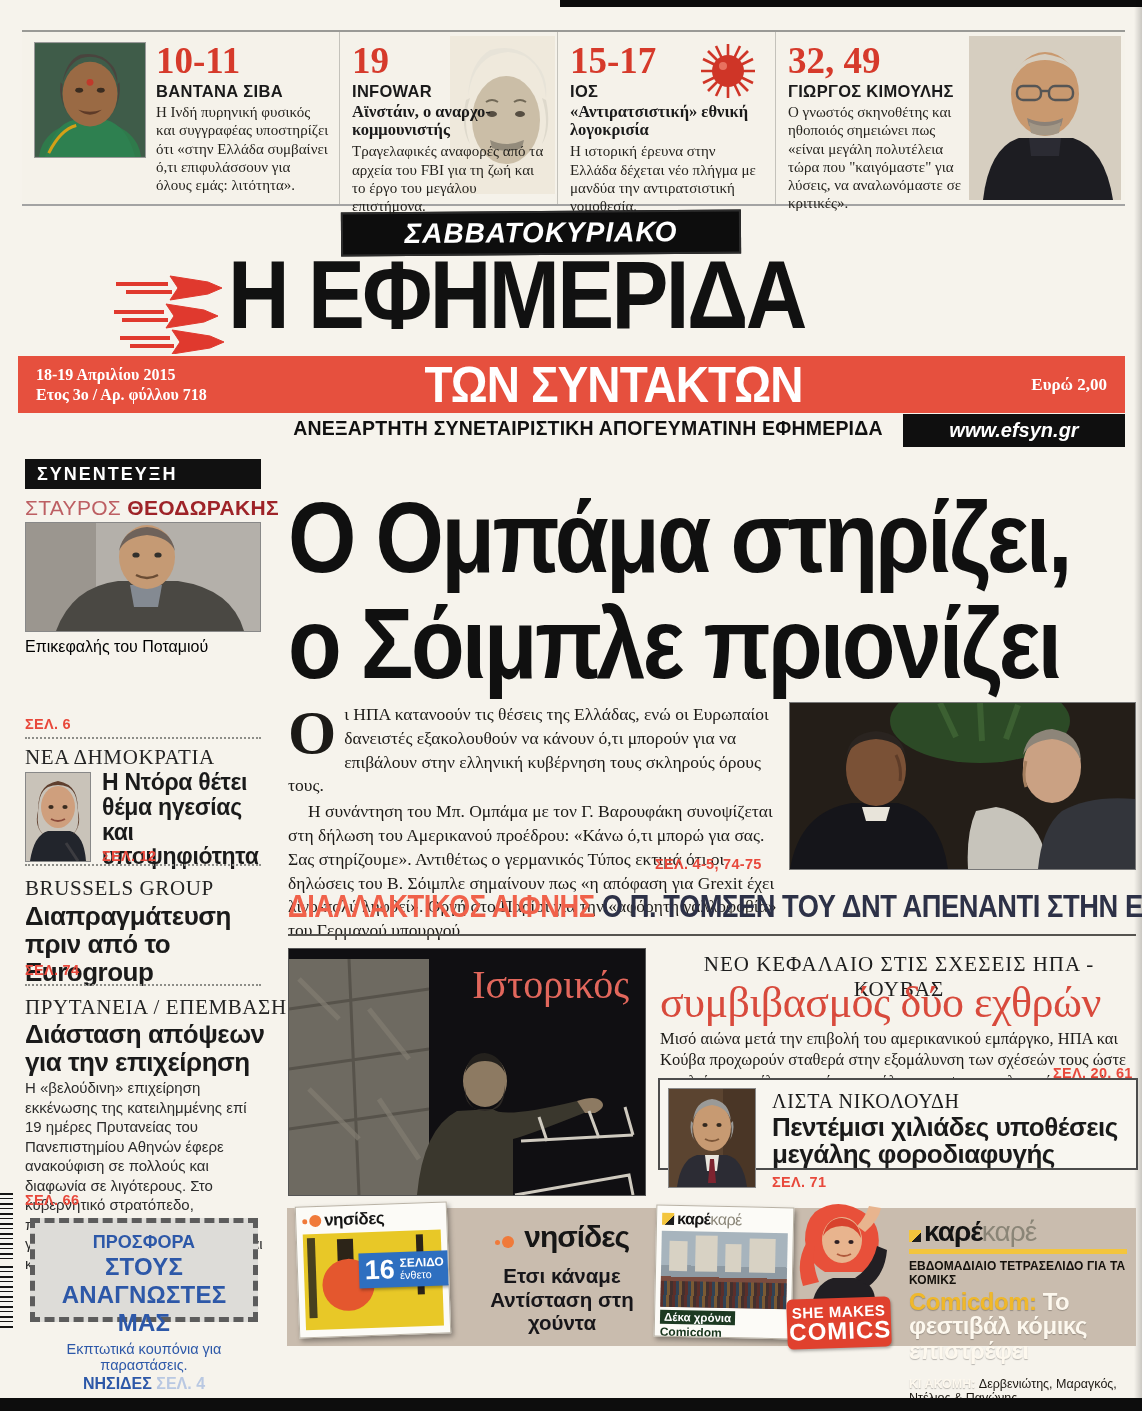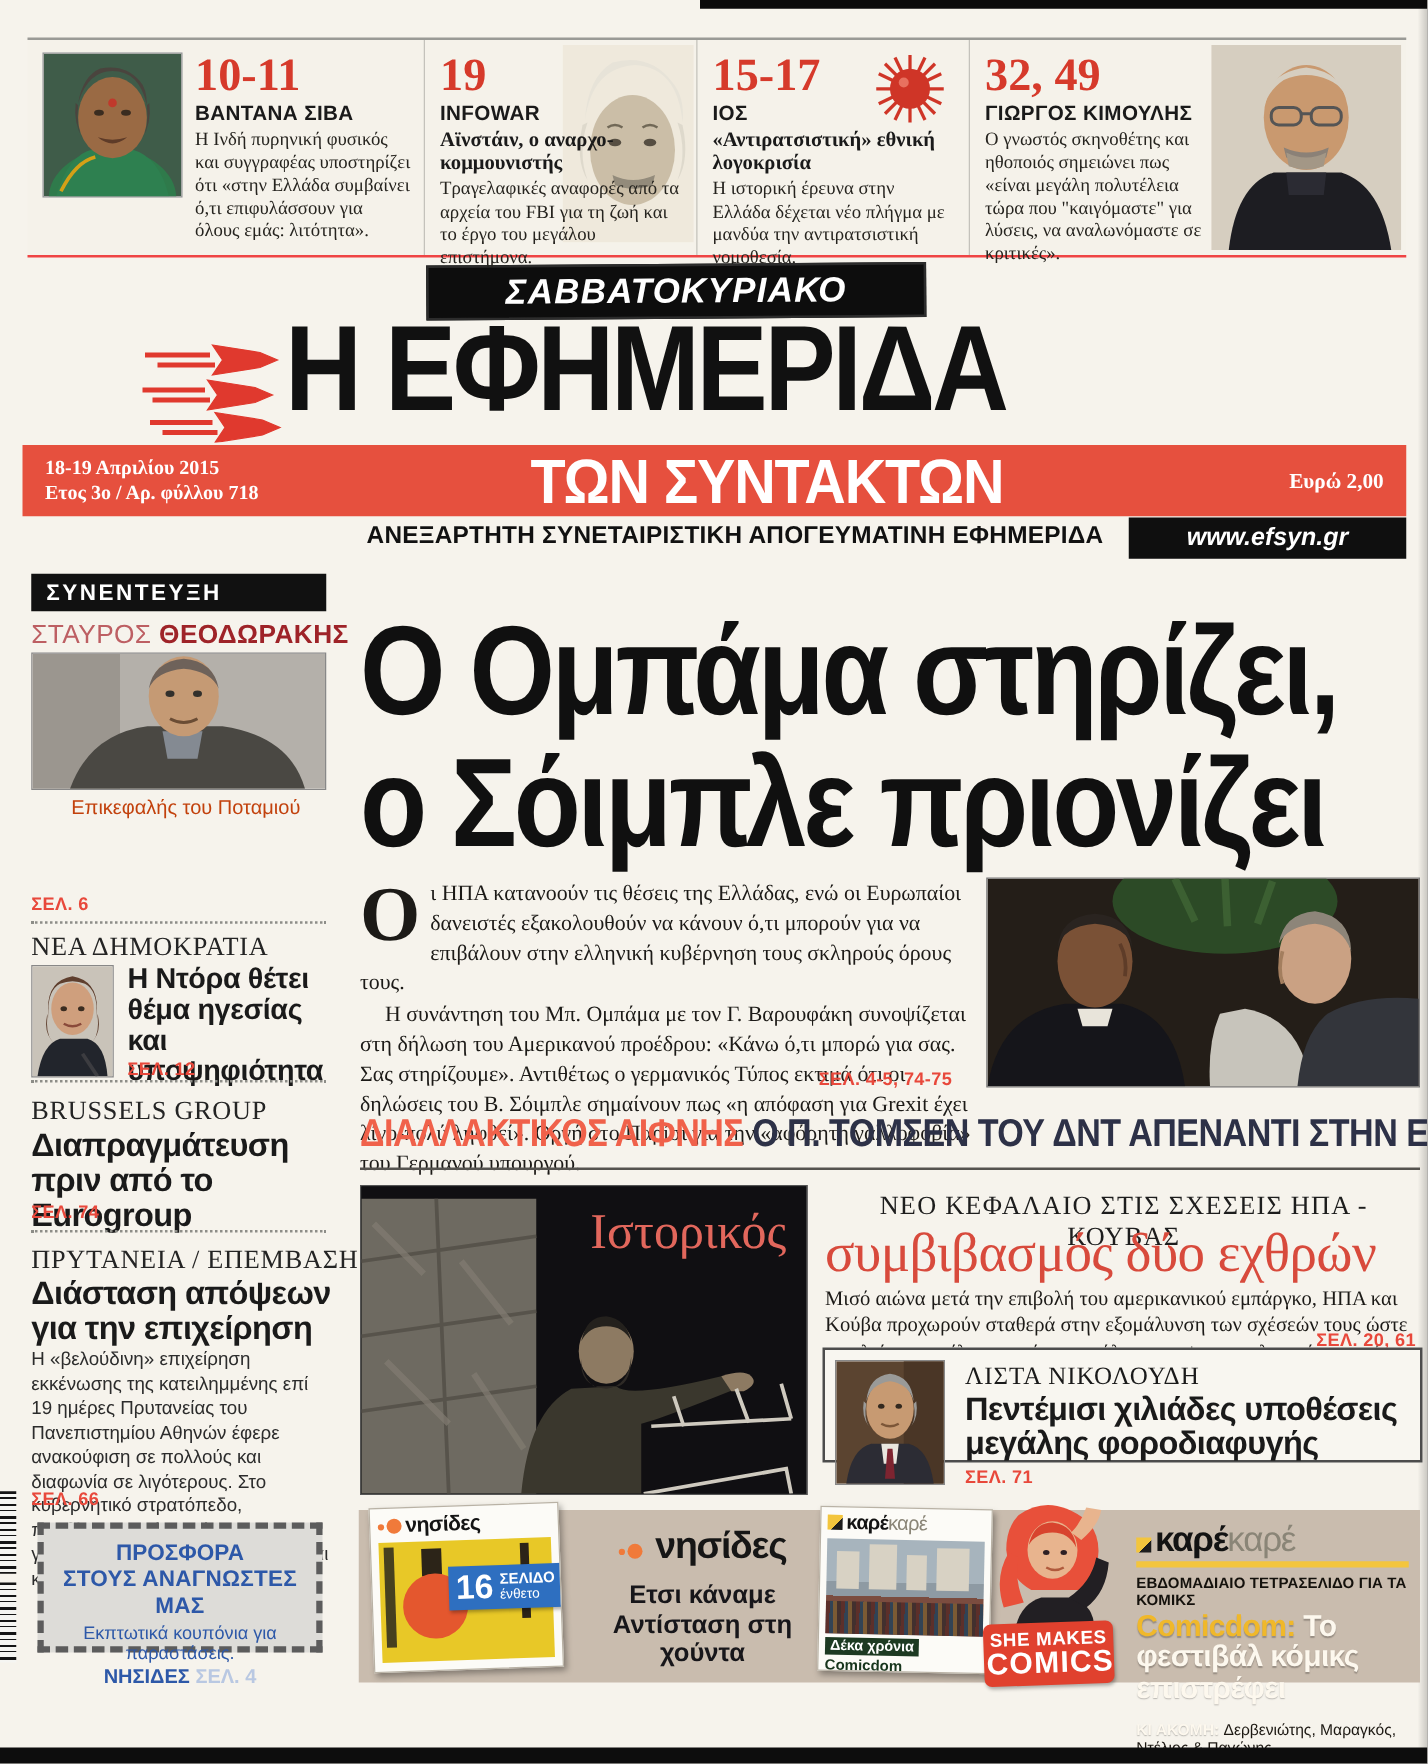--- a/index.html
+++ b/index.html
@@ -16,21 +16,21 @@
   .scan-top { position:absolute; top:0; left:560px; width:582px; height:7px; background:#0c0c0c; }
   .scan-bottom { position:absolute; left:0; bottom:0; width:1142px; height:13px; background:#0d0d0d; }
   .scan-right { position:absolute; top:0; right:0; width:8px; height:1411px; background:linear-gradient(90deg, rgba(0,0,0,0), rgba(0,0,0,.18)); }
   .barcode { position:absolute; left:0; width:13px; background:repeating-linear-gradient(180deg,#151515 0 2px,#f5f5f2 2px 5px,#151515 5px 6px,#f5f5f2 6px 10px); }
   .bc1 { top:1193px; height:66px; }
   .bc2 { top:1266px; height:64px; }
 
   
   .teasers {
     position:absolute; top:30px; left:22px; width:1103px; height:176px;
-    border-top:2px solid #9a9a96; border-bottom:2px solid #ef4444;
+    border-top:2px solid #9a9a96; border-bottom:2px solid #a3a3a3;
     display:flex; background:#f5f2ea;
   }
   .teaser { position:relative; padding:10px 10px 6px 12px; border-right:1px solid #c4c2bb; }
   .teaser:last-child { border-right:none; }
   .t1 { width:318px; display:flex; gap:10px; }
   .t2 { width:218px; }
   .t3 { width:218px; }
   .t4 { width:349px; }
   .tnum { font-family:"Liberation Serif", serif; font-weight:bold; color:#d63a2b; font-size:37px; line-height:1; margin-bottom:2px; }
   .ttitle { font-size:16.5px; font-weight:bold; letter-spacing:.3px; margin:3px 0 2px; }
@@ -68,21 +68,21 @@
   .www-box { position:absolute; right:0; top:0; width:222px; height:33px; background:#0f0f0f; color:#fff;
     display:flex; align-items:center; justify-content:center; font-weight:bold; font-style:italic; font-size:20px; }
 
   
   .sb-label { position:absolute; top:459px; left:25px; width:236px; height:30px; background:#111; color:#fff;
     font-weight:bold; font-size:18px; letter-spacing:2px; display:flex; align-items:center; padding-left:12px; }
   .sb-name { position:absolute; top:496px; left:25px; font-size:21px; letter-spacing:.3px; }
   .sb-name .first { color:#bd5f63; }
   .sb-name .last { color:#9e2328; font-weight:bold; }
   .sb-photo1 { position:absolute; top:522px; left:25px; width:236px; height:110px; border:1px solid #888; }
-  .sb-role { position:absolute; top:638px; left:25px; font-size:16px; color:#c2410c;margin-left:32px; }
+  .sb-role { position:absolute; top:638px; left:25px; font-size:16px; color:#000000; }
   .sb-quote { position:absolute; top:658px; left:25px; width:245px; font-family:"Liberation Serif", serif; font-style:italic;
     font-size:26.5px; line-height:1.13; color:#161616; }
   .pageref { color:#e8483b; font-weight:bold; font-size:14.5px; letter-spacing:.3px; }
   .sb-ref1 { position:absolute; top:716px; left:25px; }
   .sb-dot { position:absolute; left:25px; width:236px; border-top:2px dotted #8d8d88; }
   .d1 { top:737px; } .d2 { top:864px; } .d3 { top:984px; }
   .sb-kicker { font-family:"Liberation Serif", serif; font-size:21px; letter-spacing:.6px; color:#242424; }
   .sb-k1 { position:absolute; top:745px; left:25px; }
   .sb-photo2 { position:absolute; top:772px; left:25px; width:66px; height:90px; border:1px solid #888; }
   .sb-h-nd { position:absolute; top:770px; left:102px; width:170px; font-weight:bold; font-size:23px; line-height:1.08; letter-spacing:-.3px; }
@@ -90,21 +90,21 @@
   .sb-k2 { position:absolute; top:876px; left:25px; }
   .sb-h-br { position:absolute; top:902px; left:25px; width:250px; font-weight:bold; font-size:26px; line-height:1.08; letter-spacing:-.5px; }
   .sb-ref3 { position:absolute; top:962px; left:25px; }
   .sb-k3 { position:absolute; top:995px; left:25px; }
   .sb-h-pr { position:absolute; top:1020px; left:25px; width:250px; font-weight:bold; font-size:26px; line-height:1.08; letter-spacing:-.5px; }
   .sb-body { position:absolute; top:1078px; left:25px; width:242px; font-size:15px; line-height:1.3; color:#2c2c2c; }
   .sb-ref4 { position:absolute; top:1192px; left:25px; }
   .coupon { position:absolute; top:1218px; left:30px; width:228px; height:104px; border:5px dashed #5c5c5c; background:#dddcd8;
     text-align:center; color:#2d58a8; padding-top:9px; }
   .coupon .c1 { font-weight:bold; font-size:18px; }
-  .coupon .c2 { font-weight:bold; font-size:18px; letter-spacing:.2px;text-align:center; }
+  .coupon .c2 { font-weight:bold; font-size:24px; letter-spacing:.2px;text-align:center; }
   .coupon .c3 { font-size:14.5px; margin-top:4px; }
   .coupon .c4 { font-weight:bold; font-size:16px; margin-top:2px; }
   .coupon .c4 .pale { color:#b9c8e2; }
 
   
   .main-kicker { position:absolute; top:456px; left:300px; font-family:"Liberation Serif", serif; font-size:23px;
     letter-spacing:1.5px; color:#171717; }
   .tri { display:inline-block; width:0; height:0; border-left:17px solid #f0543c; border-top:10px solid transparent;
     border-bottom:10px solid transparent; margin-right:10px; vertical-align:-2px; }
   .headline { position:absolute; left:288px; font-weight:bold; color:#101010; font-size:101px; line-height:1; letter-spacing:-3px; }

